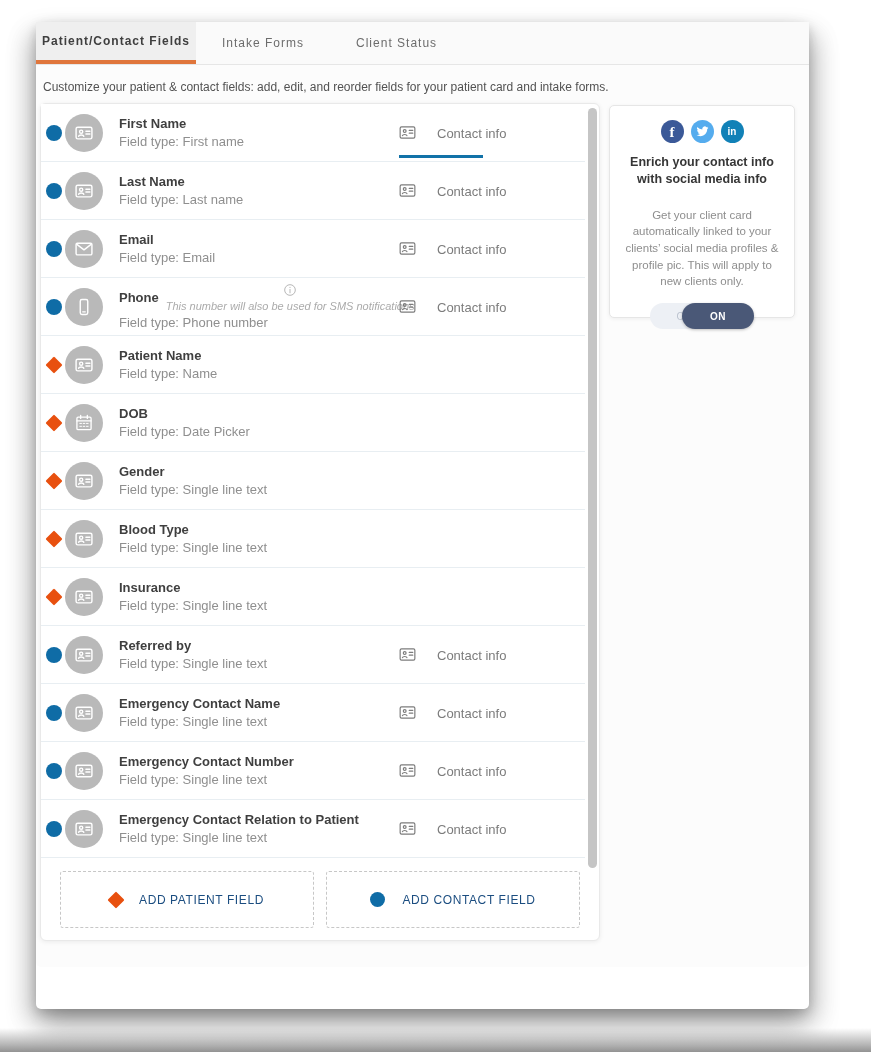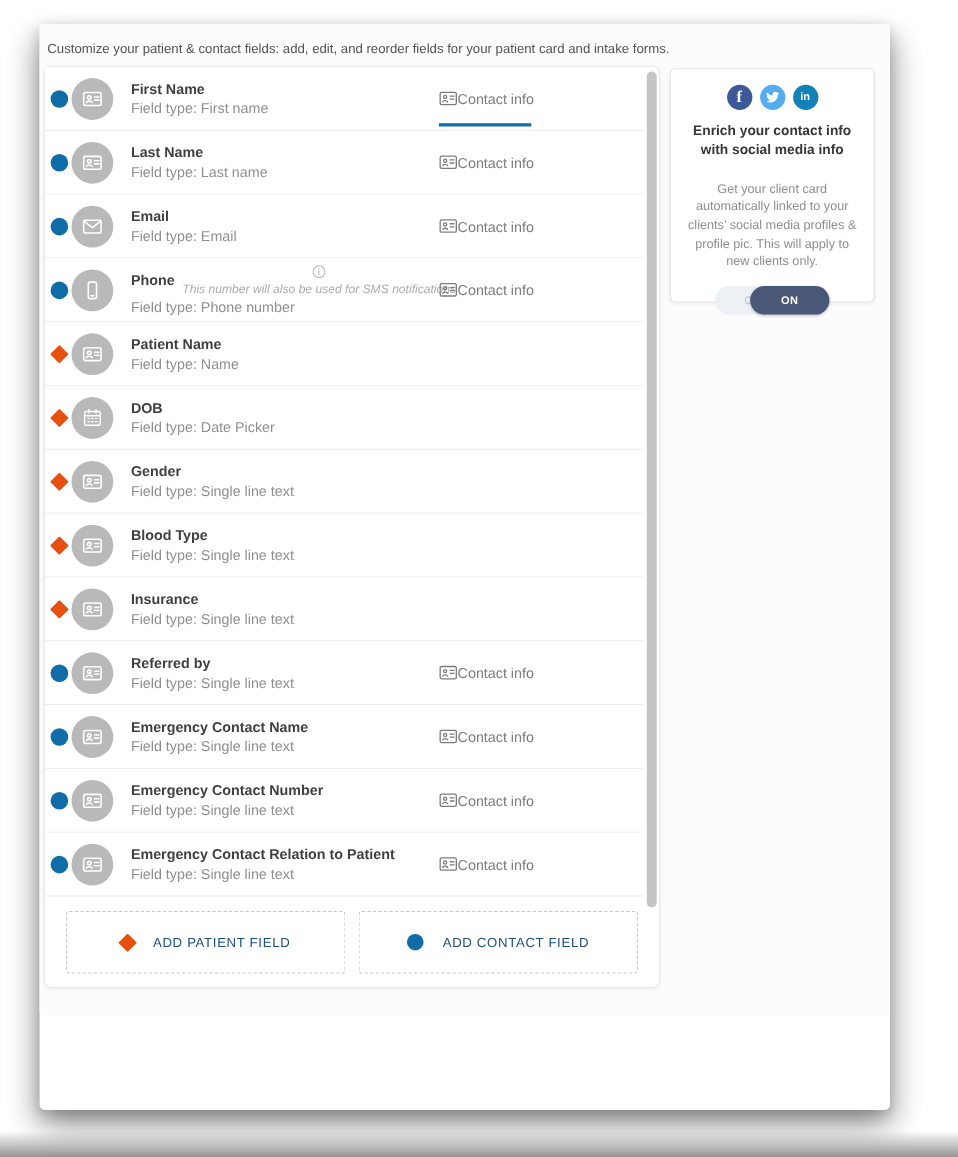--- a/index.html
+++ b/index.html
@@ -46,21 +46,21 @@
     background: #fff;
   }
   .bullet { flex: 0 0 16px; display: flex; justify-content: center; align-items: center; }
   .bullet-circle { width: 16px; height: 16px; border-radius: 50%; background: var(--contact_blue, #0f6ca6); display: inline-block; }
   .bullet-diamond { width: 12px; height: 12px; transform: rotate(45deg); background: var(--patient_orange, #e8500f); border-radius: 1px; display: inline-block; }
   .avatar { width: 38px; height: 38px; border-radius: 50%; background: #b9b9b9; margin-left: 3px; display: flex; align-items: center; justify-content: center; flex: 0 0 38px; }
   .row-text { margin-left: 16px; }
   .row-title { font-size: 13px; font-weight: bold; color: #3f3f3f; display: flex; align-items: center; gap: 7px; }
   .row-sub { font-size: 13px; color: #8f8f8f; margin-top: 3px; font-weight: normal; }
   .row-note { font-size: 11px; font-style: italic; color: #ababab; font-weight: normal; display: inline-flex; align-items: center; gap: 4px; flex-direction: column; }
-  .row-badge { position: absolute; left: 358px; top: 50%; transform: translateY(-50%); display: inline-flex; align-items: center; gap: 0; font-size: 13px; color: #7c7c7c; cursor: pointer; }
+  .row-badge { position: absolute; left: 358px; top: 50%; transform: translateY(-50%); display: inline-flex; align-items: center; gap: 21px; font-size: 13px; color: #7c7c7c; cursor: pointer; }
   .badge-icon, .info-wrap { display: inline-flex; align-items: center; }
   .badge-underline { position: absolute; left: 358px; bottom: 3px; width: 84px; height: 3px; background: var(--badge_underline_blue, #1272a8); }
   
   .add-row { display: flex; gap: 12px; padding: 13px 19px 12px; }
   .add-btn {
     flex: 1; height: 57px; border: 1px dashed #c7c7c7; border-radius: 3px; background: #fff;
     display: flex; align-items: center; justify-content: center; gap: 17px; cursor: pointer;
   }
   .add-btn .add-label { font-size: 12px; font-weight: normal; color: var(--add_label_navy, #1b4d80); letter-spacing: .6px; }
   .add-btn .bullet-circle { width: 15px; height: 15px; }
@@ -87,20 +87,25 @@
     display: flex; align-items: center; justify-content: center;
     box-shadow: 0 1px 3px rgba(0,0,0,.25);
   }
 </style>
 </head>
 <body>
 
 <div class="window">
 
 
+  <div class="tab-bar">
+    <div class="tab active">Patient/Contact Fields</div>
+    <div class="tab">Intake Forms</div>
+    <div class="tab">Client Status</div>
+  </div>
 
   <div class="content">
     <div class="description">Customize your patient &amp; contact fields: add, edit, and reorder fields for your patient card and intake forms.</div>
 
     <div class="list-card">
       <div id="field-list">
           <div class="field-row">
     <span class="bullet">
               <span class="bullet-circle"></span>
             </span>

